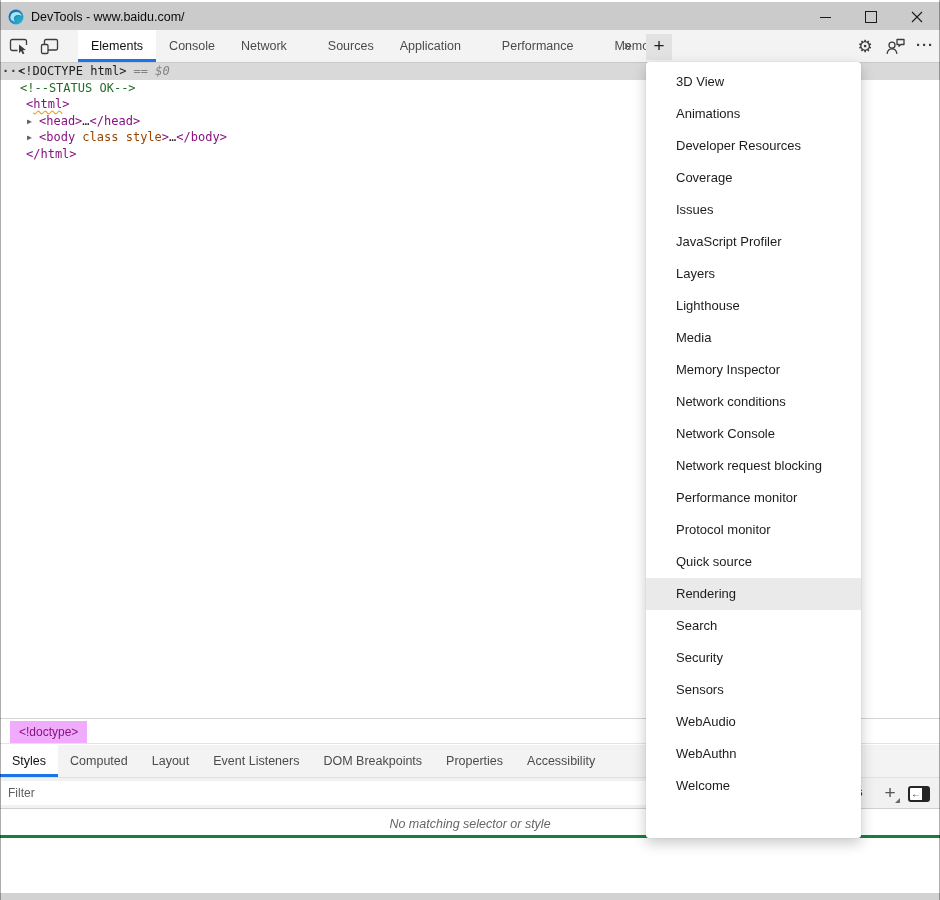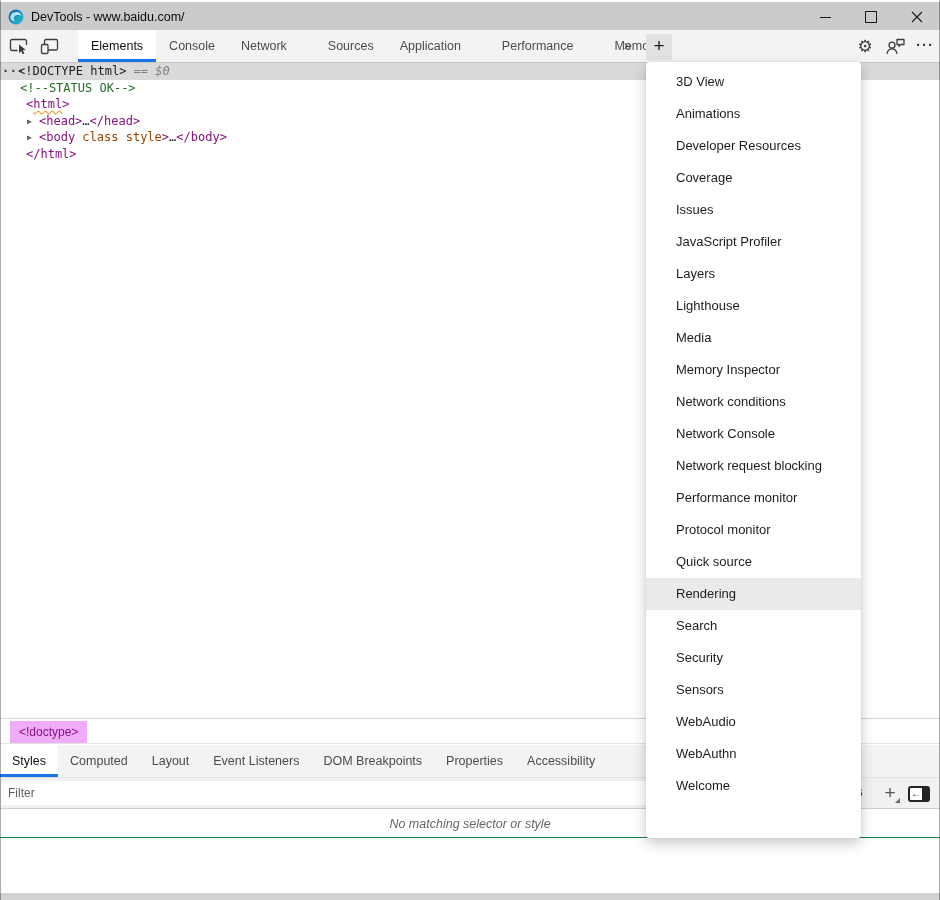--- a/index.html
+++ b/index.html
@@ -99,21 +99,21 @@
     border-left:5px solid transparent;border-bottom:5px solid #6a6a6a;
   }
   .sidebar-toggle{
     position:absolute;left:908px;top:8px;width:18px;height:12px;background:#fff;
     border:2px solid #242424;border-radius:3px;
   }
   .sidebar-toggle .bar{position:absolute;right:0;top:0;width:6px;height:12px;background:#242424;}
   .sidebar-toggle .arrow{position:absolute;left:1px;top:-1px;font-size:10px;line-height:13px;color:#242424;font-weight:bold;}
   .empty-row{
     position:absolute;left:0;top:810px;width:940px;height:28px;background:#fff;
-    border-bottom:1px solid #15803d;text-align:center;line-height:28px;
+    border-bottom:3px solid #15803d;text-align:center;line-height:28px;
     font-size:12.5px;font-style:italic;color:#666;box-sizing:border-box;
   }
   .bottom-strip{position:absolute;left:0;top:893px;width:940px;height:7px;background:#d2d2d2;}
   .edge-border{position:absolute;top:0;width:1px;height:900px;background:rgba(0,0,0,0.32);z-index:99;}
   .edge-border.left{left:0;} .edge-border.right{right:0;}
 </style>
 </head>
 <body>
 
 <div class="window">

